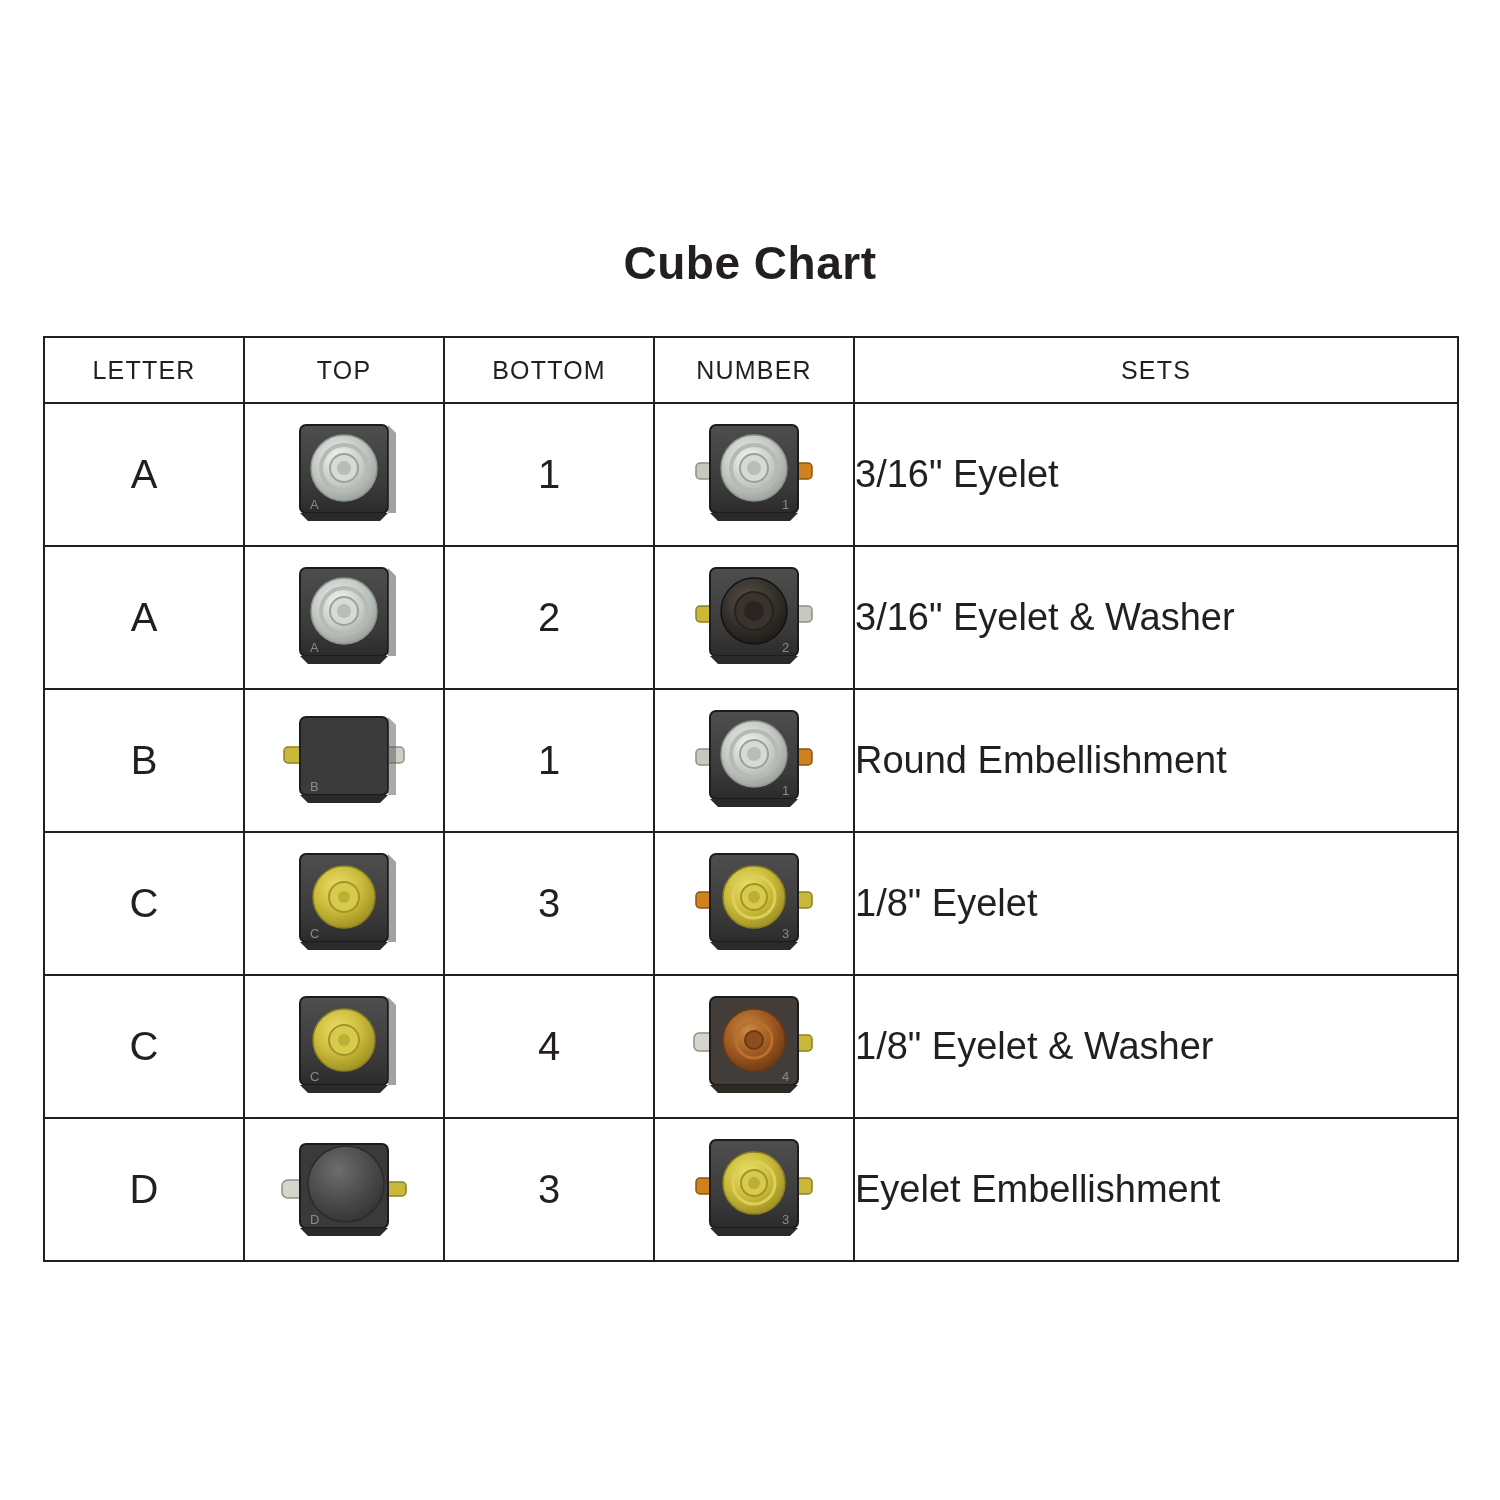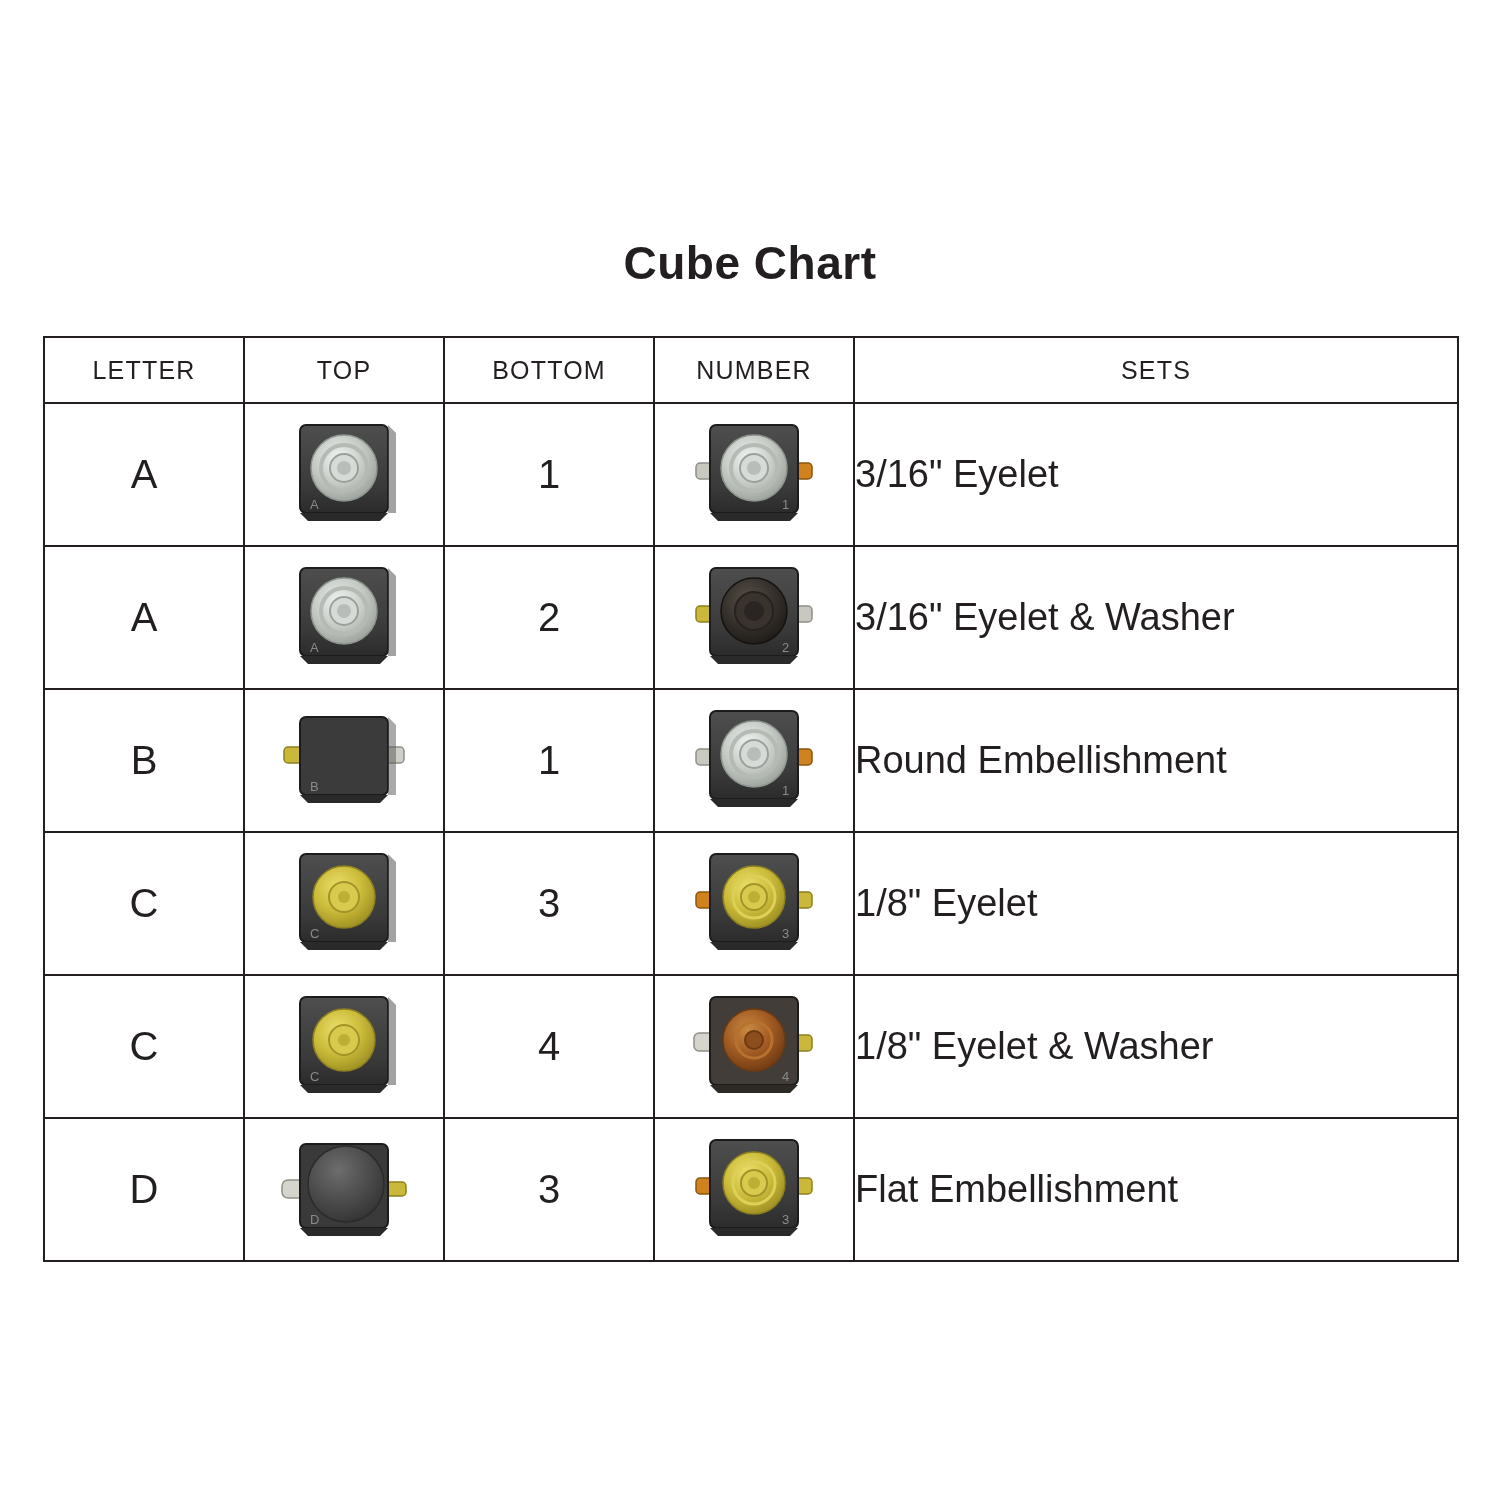--- a/index.html
+++ b/index.html
@@ -352,18 +352,18 @@
               <rect x="24" y="12" width="88" height="88" rx="6" fill="url(#body1)" stroke="#1c1c1c" stroke-width="2"></rect>
               <polygon points="24,100 112,100 104,108 32,108" fill="#2a2a2a"></polygon>
               <circle cx="68" cy="55" r="31" fill="url(#gld1)" stroke="#8d8020" stroke-width="1.5"></circle>
               <circle cx="68" cy="55" r="21" fill="none" stroke="#ddcf58" stroke-width="3"></circle>
               <circle cx="68" cy="55" r="13" fill="#d8ca4c" stroke="#a3942a" stroke-width="2"></circle>
               <circle cx="68" cy="55" r="6" fill="#bdae35"></circle>
               <text x="96" y="96" font-family="Liberation Sans, sans-serif" font-size="13" fill="#8a8a8a">3</text>
             </svg>
           </span>
         </td>
-        <td class="cell-sets">Flat Embellishment</td>
+        <td class="cell-sets">Eyelet Embellishment</td>
       </tr>
 
     </tbody>
   </table>
 </div>
 
 </body></html>

